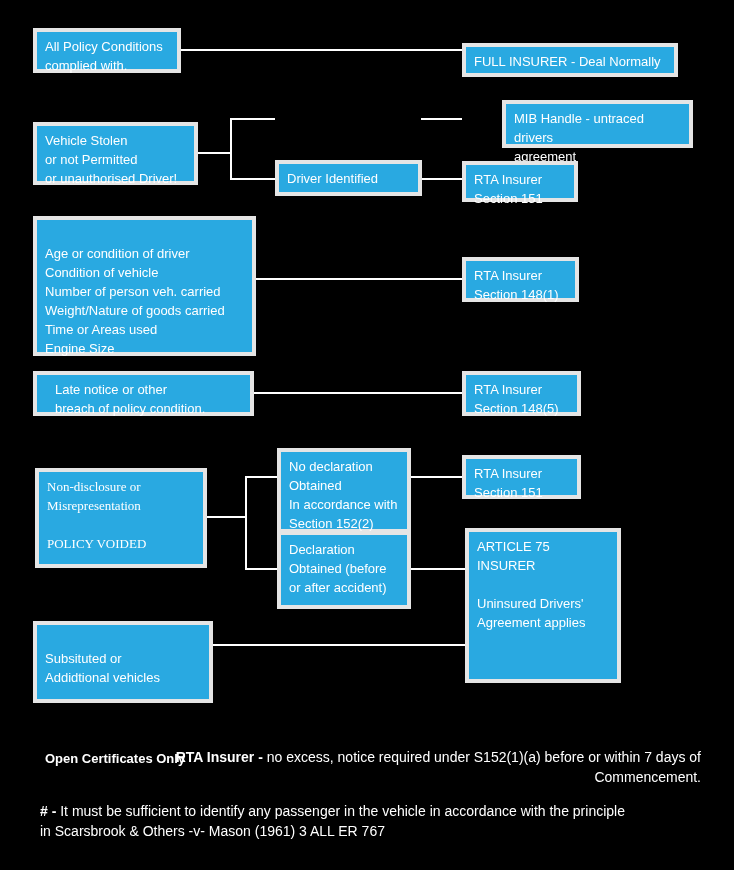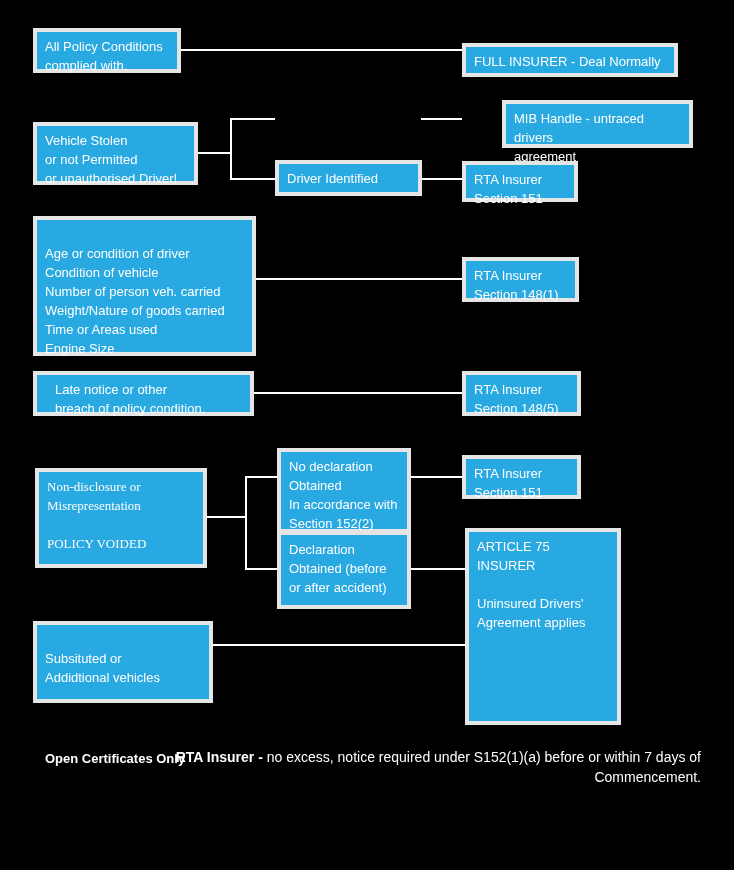--- a/index.html
+++ b/index.html
@@ -112,29 +112,31 @@
 In accordance with
 Section 152(2)</div>
 
   <div class="box" style="left:462px; top:455px; width:119px; height:44px;">RTA Insurer
 Section 151</div>
 
   <div class="box" style="left:277px; top:531px; width:134px; height:78px;">Declaration
 Obtained (before
 or after accident)</div>
 
-  <div class="box" style="left:465px; top:528px; width:156px; height:197px;">ARTICLE 75
+  <div class="box" style="left:465px; top:528px; width:156px; height:155px;">ARTICLE 75
 INSURER
 
 Uninsured Drivers'
 Agreement applies</div>
 
   <div class="box" style="left:33px; top:621px; width:180px; height:82px;">
     <span class="block">Subsituted or
 Addidtional vehicles</span>
     <span class="block boldline">Open Certificates Only</span>
   </div>
 
   <p class="footnote" style="left:41px; top:747px; width:660px;text-align:right;"><b>RTA Insurer -</b><span> no excess, notice required under S152(1)(a) before or within 7 days of
 Commencement.</span></p>
 
+  <p class="footnote" style="left:40px; top:801px; width:680px;"><b># -</b><span> It must be sufficient to identify any passenger in the vehicle in accordance with the principle
+in Scarsbrook &amp; Others -v- Mason (1961) 3 ALL ER 767</span></p>
 
 </div>
 
 </body></html>

